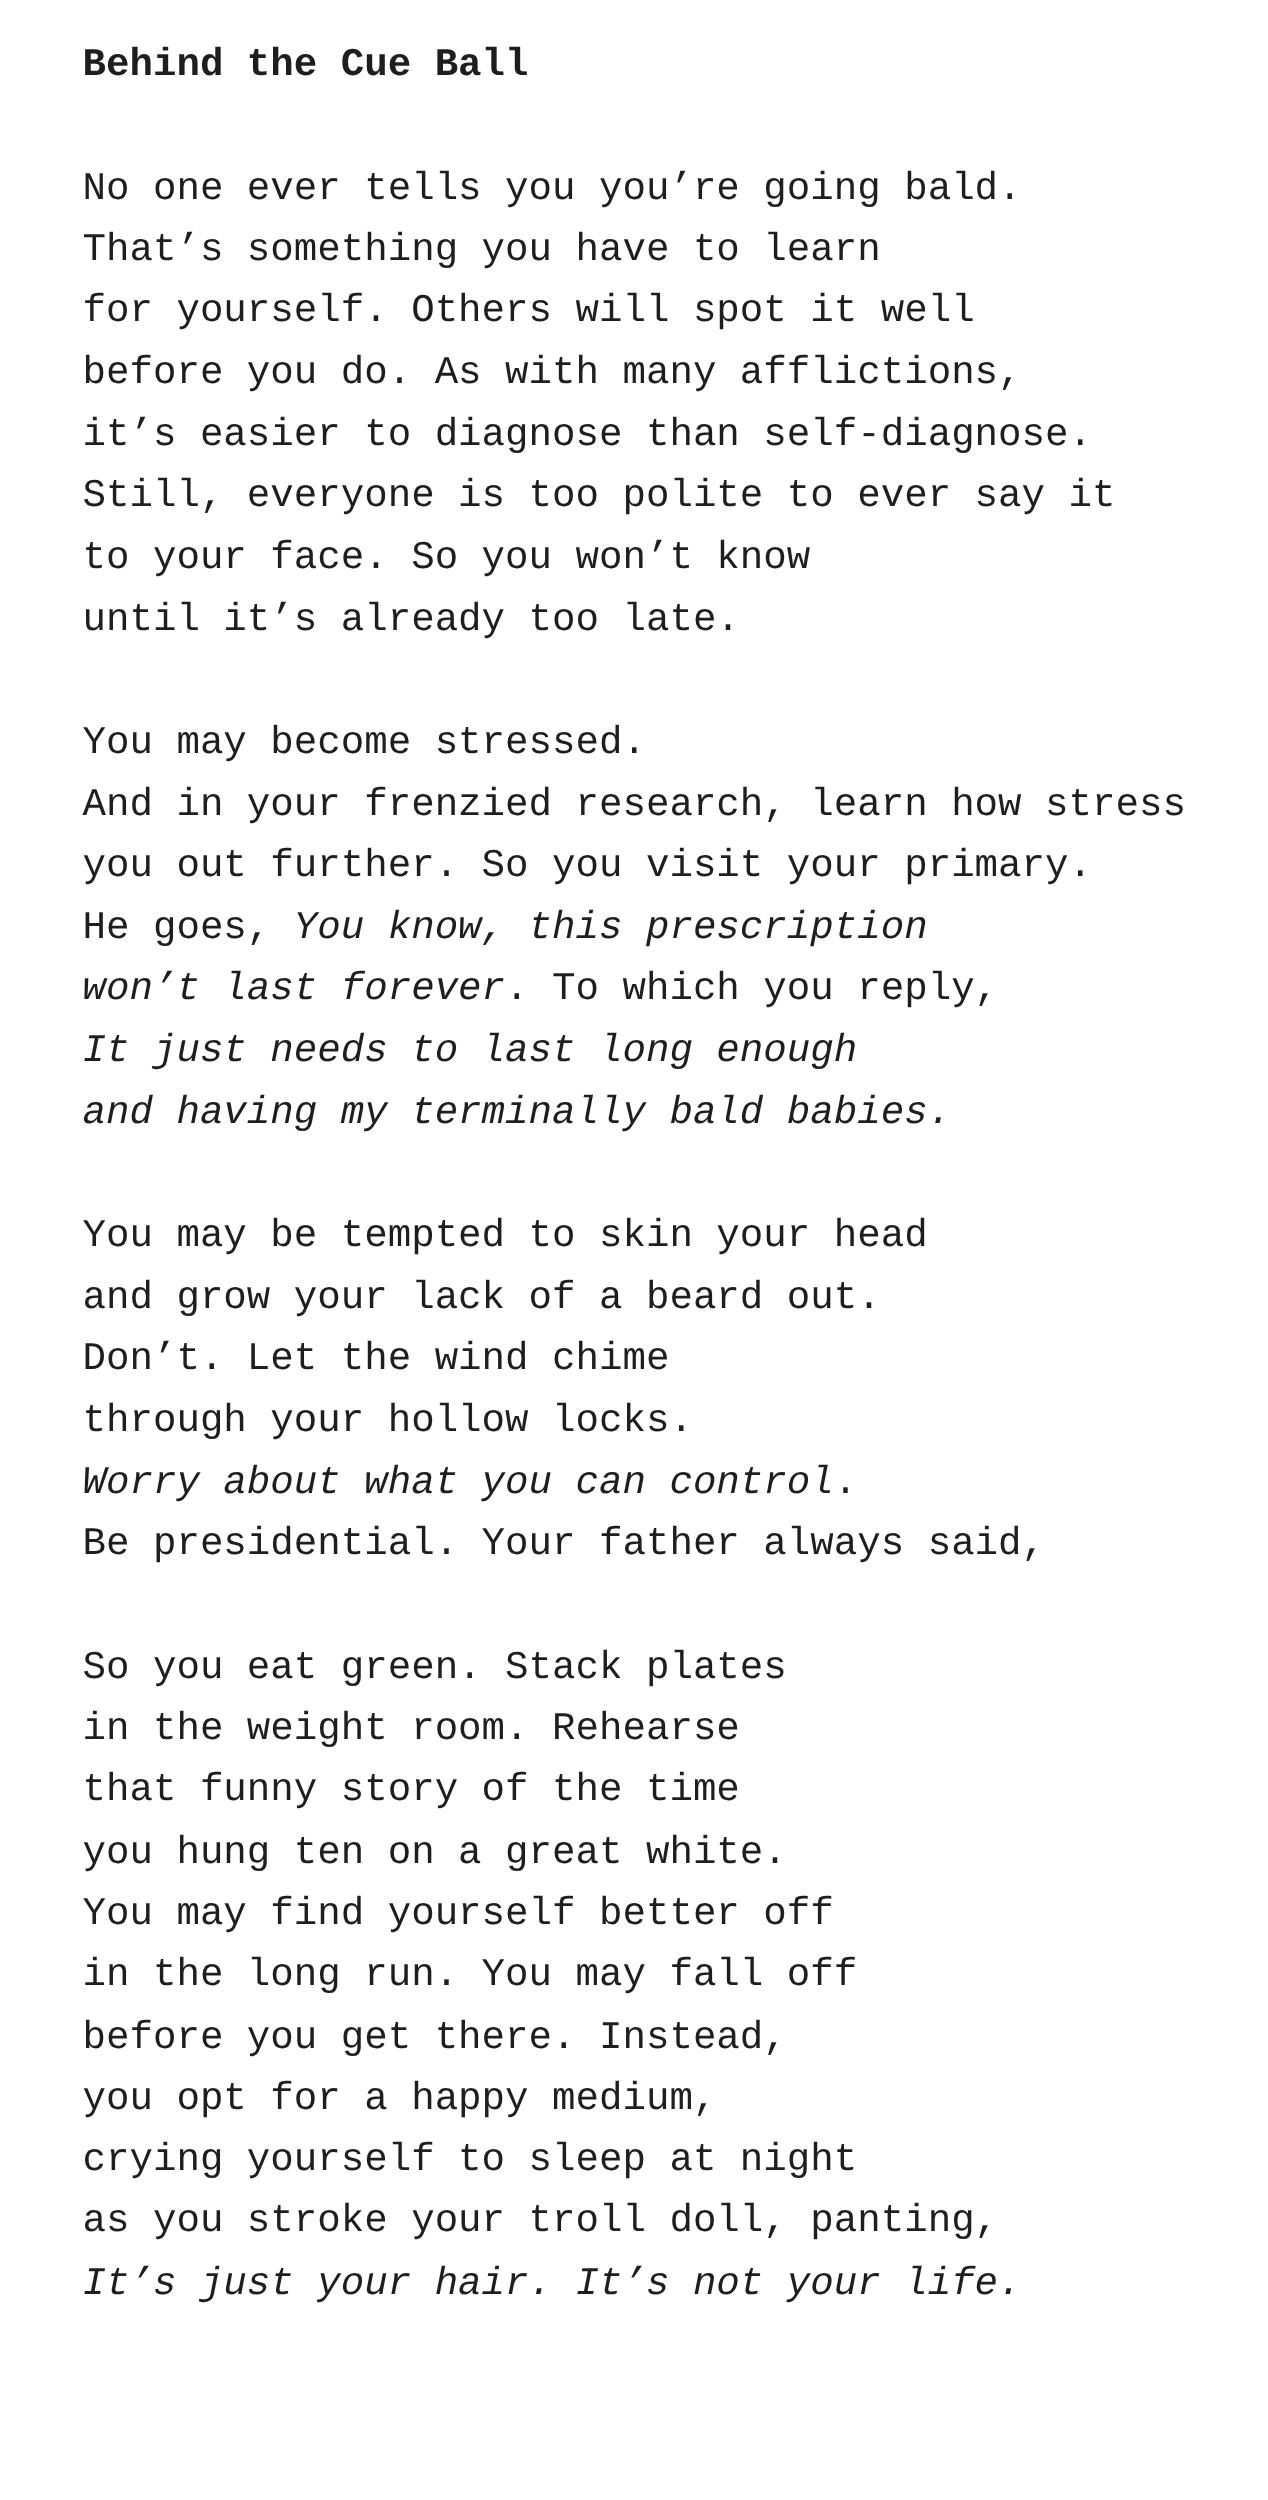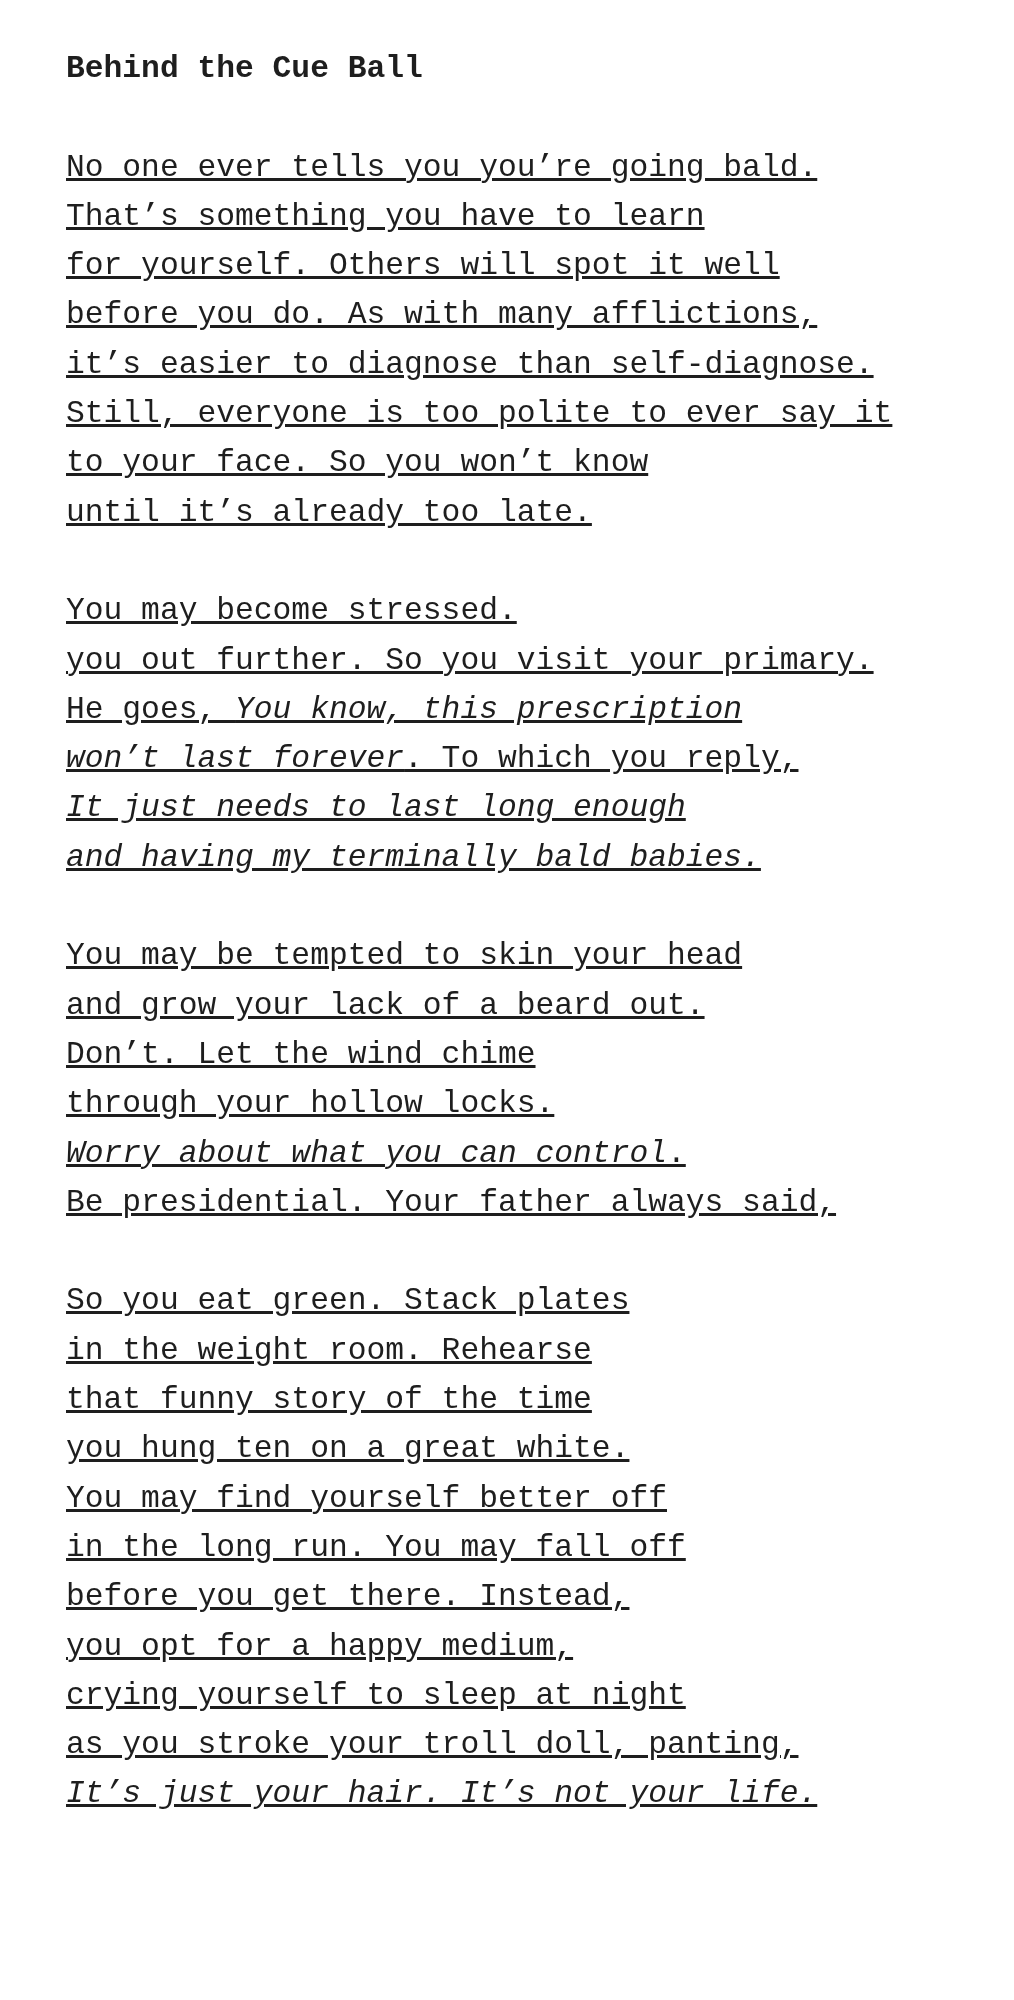--- a/index.html
+++ b/index.html
@@ -5,60 +5,61 @@
   html, body {
     margin: 0;
     padding: 0;
     background: #ffffff;
   }
   .page {
     position: relative;
     width: 1014px;
     height: 2000px;
     box-sizing: border-box;
-    padding: 44px 40px 0 66px;
+    padding: 28px 40px 0 66px;
     background: #ffffff;
     overflow: hidden;
     font-family: "Liberation Mono", "DejaVu Sans Mono", monospace;
     font-size: 31.3px;
     line-height: 49.3px;
     color: #1e1e1e;
   }
   .title {
     font-weight: bold;
     margin: 0 0 49.3px 0;
     white-space: pre;
   }
   .stanza {
     margin: 0 0 49.3px 0;
   }
   .line {
     white-space: pre;
   }
-  .seg { font-style: normal; text-decoration: underline; }
+  .seg { font-style: normal; }
   .seg.it { font-style: italic; text-align: right; }
 </style>
 </head>
 <body>
 
 <div class="page">
   <h1 class="title line" style="font-size: inherit;">Behind the Cue Ball</h1>
   <div>
       <div class="stanza">
         <div class="line"><span class="seg">No one ever tells you you’re going bald.</span></div>
         <div class="line"><span class="seg">That’s something you have to learn</span></div>
         <div class="line"><span class="seg">for yourself. Others will spot it well</span></div>
         <div class="line"><span class="seg">before you do. As with many afflictions,</span></div>
         <div class="line"><span class="seg">it’s easier to diagnose than self-diagnose.</span></div>
         <div class="line"><span class="seg">Still, everyone is too polite to ever say it</span></div>
         <div class="line"><span class="seg">to your face. So you won’t know</span></div>
         <div class="line"><span class="seg">until it’s already too late.</span></div>
       </div>
       <div class="stanza">
         <div class="line"><span class="seg">You may become stressed.</span></div>
+        <div class="line"><span class="seg">And in your frenzied research, learn how stress</span></div>
         <div class="line"><span class="seg">you out further. So you visit your primary.</span></div>
         <div class="line"><span class="seg">He goes, </span><span class="seg it">You know, this prescription</span></div>
         <div class="line"><span class="seg it">won’t last forever</span><span class="seg">. To which you reply,</span></div>
         <div class="line"><span class="seg it">It just needs to last long enough</span></div>
         <div class="line"><span class="seg it">and having my terminally bald babies.</span></div>
       </div>
       <div class="stanza">
         <div class="line"><span class="seg">You may be tempted to skin your head</span></div>
         <div class="line"><span class="seg">and grow your lack of a beard out.</span></div>
         <div class="line"><span class="seg">Don’t. Let the wind chime</span></div>

